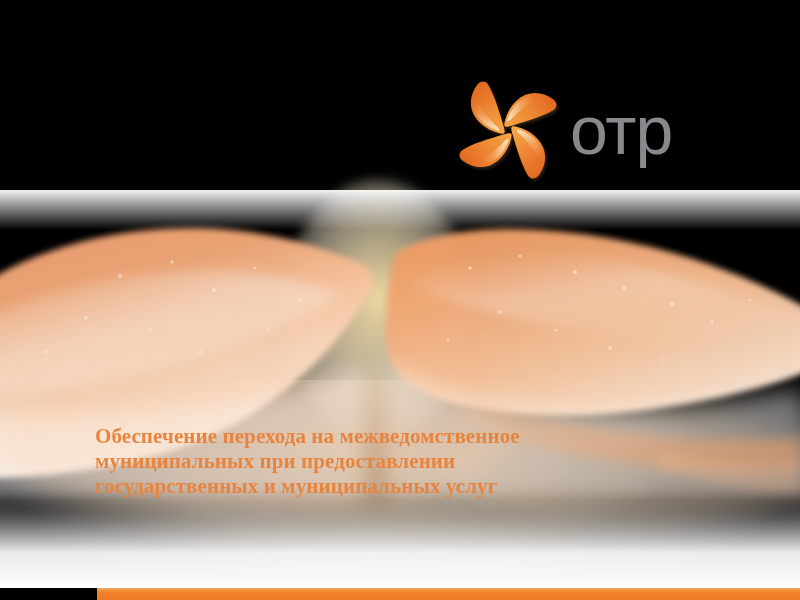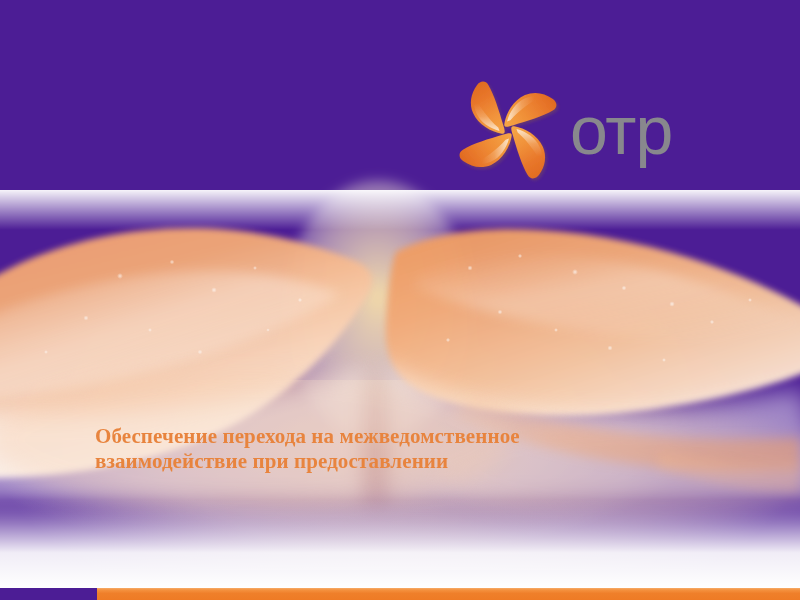--- a/index.html
+++ b/index.html
@@ -9,21 +9,21 @@
   }
   body {
     font-family: "Liberation Sans", sans-serif;
   }
 
   .slide {
     position: relative;
     width: 800px;
     height: 600px;
     overflow: hidden;
-    background: #4c1d95;
+    background: #000000;
   }
 
   
   .bg-art {
     position: absolute;
     inset: 0;
     width: 800px;
     height: 600px;
     pointer-events: none;
   }
@@ -375,18 +375,19 @@
                    C 33 16, 22 6, 10 0 Z" fill="url(#petHL)"></path>
         </g>
       </g>
     </svg>
 
     <div class="logo-word">отр</div>
   </div>
 
   <div class="title-block">
     <div class="title-line">Обеспечение перехода на межведомственное</div>
-    <div class="title-line">взаимодействие при предоставлении</div>
+    <div class="title-line">муниципальных при предоставлении</div>
+    <div class="title-line">государственных и муниципальных услуг</div>
   </div>
 
   <div class="accent-bar"></div>
 
 </div>
 
 </body></html>

